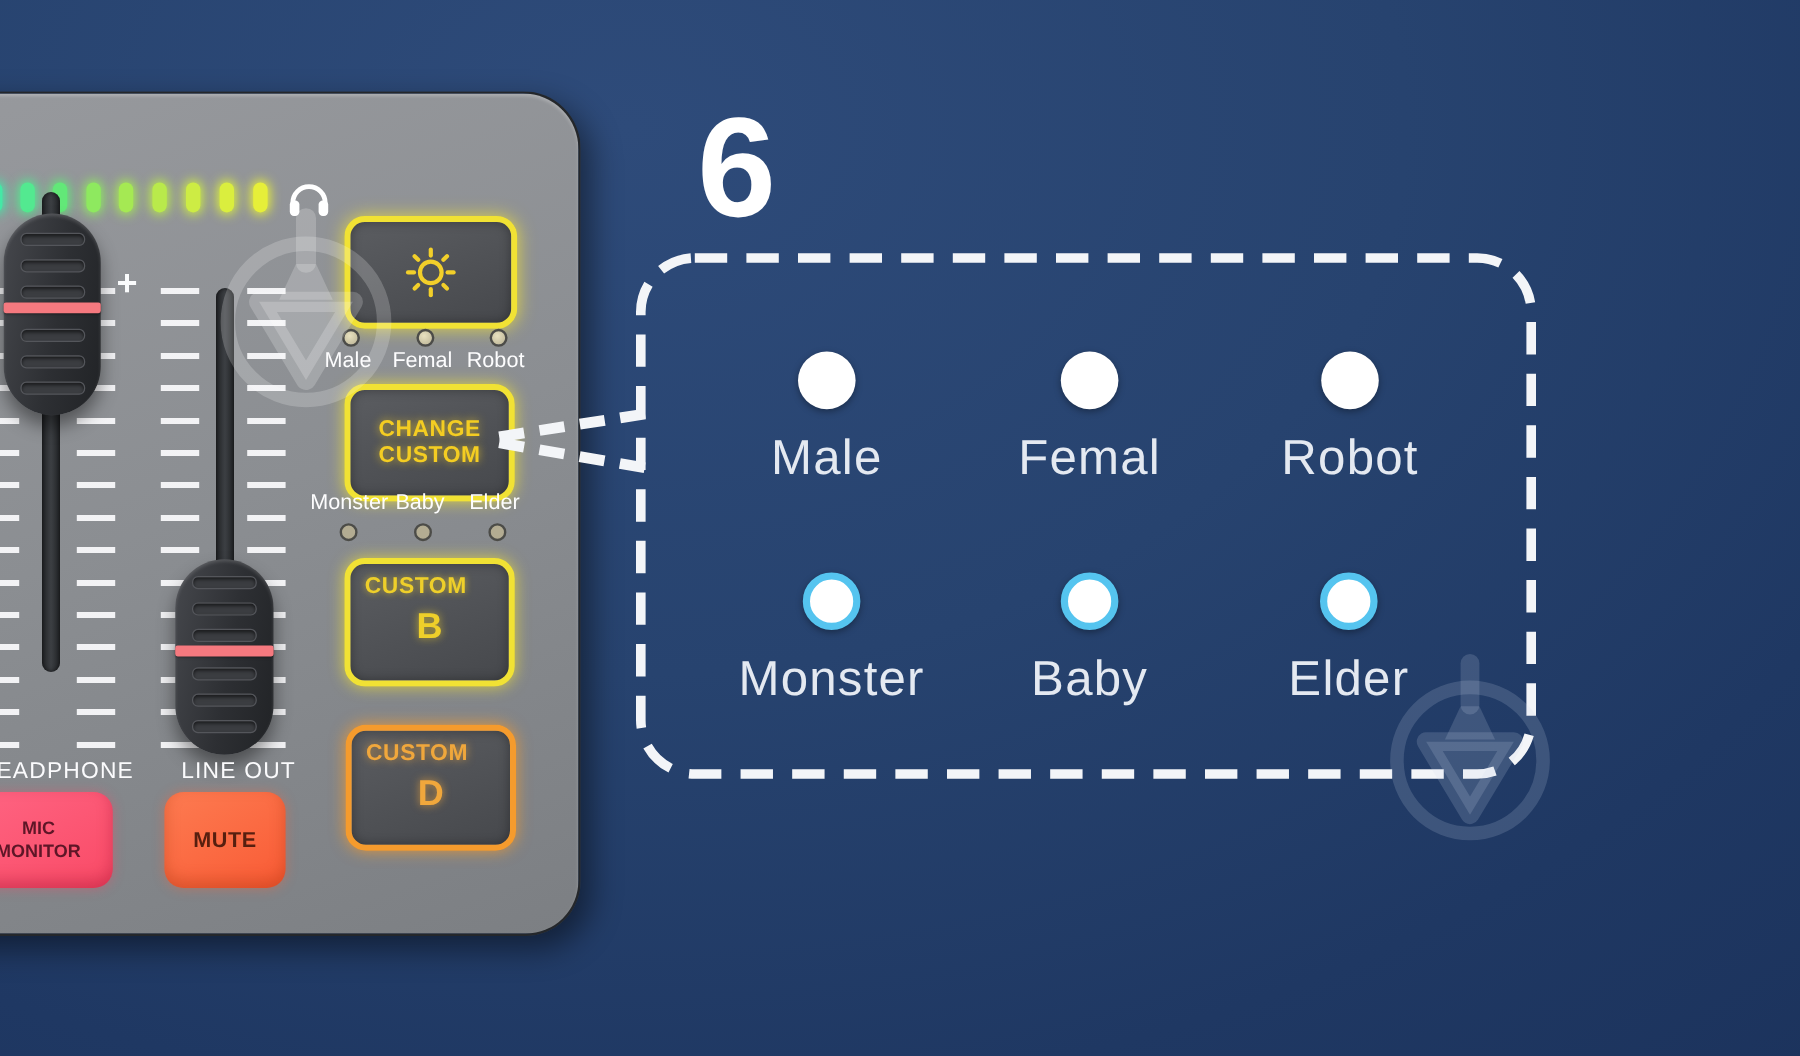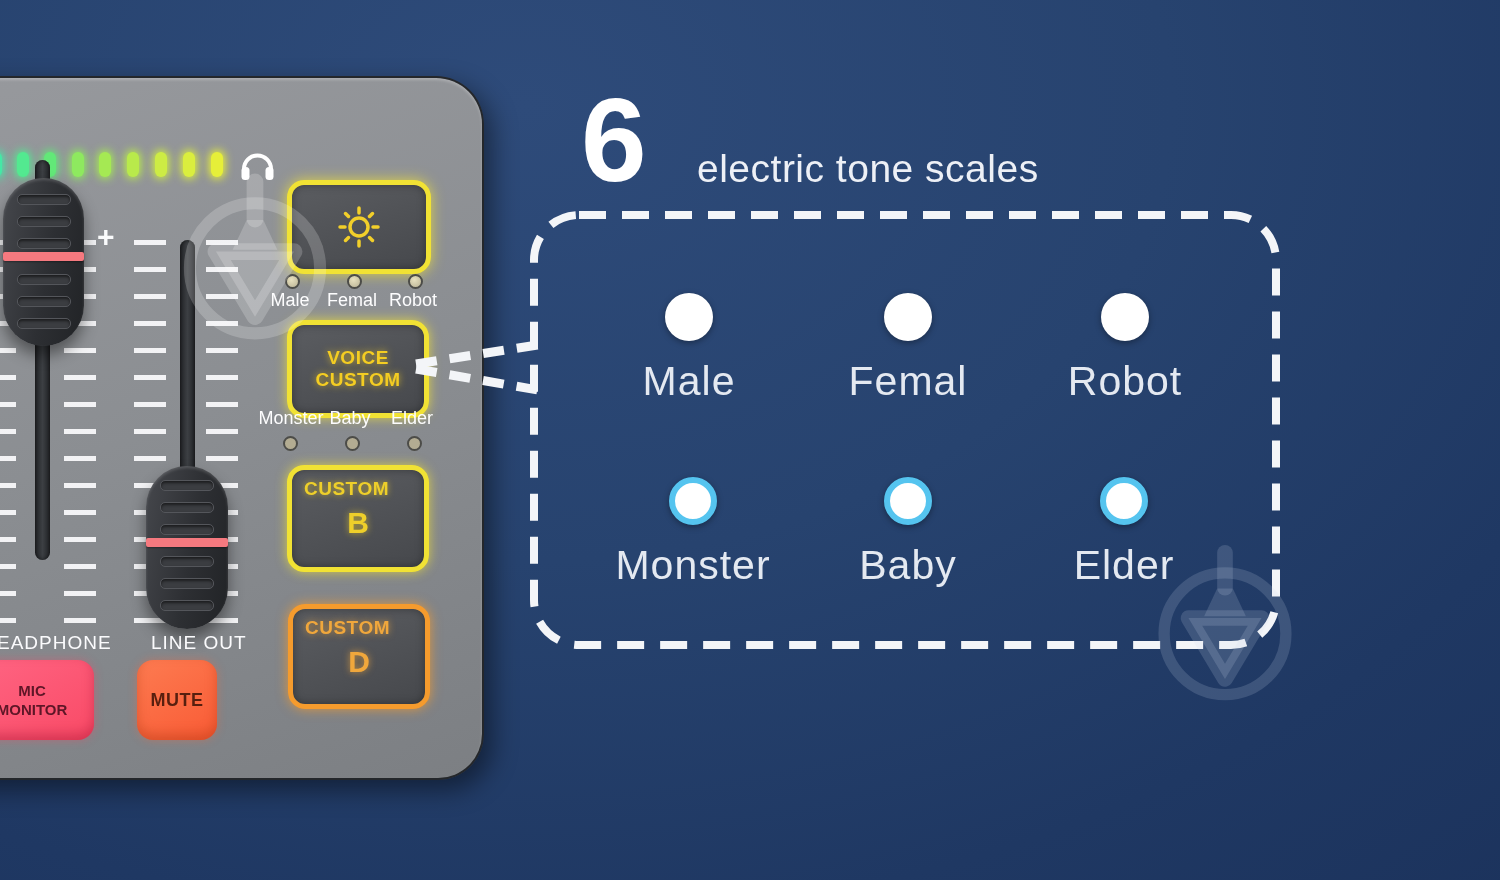--- a/index.html
+++ b/index.html
@@ -58,21 +58,21 @@
   .vdot{position:absolute;width:11px;height:11px;border-radius:50%;
     background:radial-gradient(circle at 40% 35%, #e8e1bf, #b9b294);border:2px solid #4c4c48;}
   .vdot.dim{background:#b3ac92;}
   .vlabel{position:absolute;width:96px;text-align:center;font-size:18px;color:#fdfdfe;}
   .small-label{position:absolute;font-size:19px;color:#fbfbfd;letter-spacing:1px;}
   .btn-mic{position:absolute;left:30px;top:582px;width:124px;height:80px;border-radius:16px;
     background:linear-gradient(150deg,#ff6583,#f94a66);
     box-shadow:inset 0 -6px 12px rgba(150,10,40,.35), 0 0 10px rgba(250,70,100,.4);
     display:flex;flex-direction:column;align-items:center;justify-content:center;
     color:#5e1627;font-size:15px;font-weight:bold;line-height:19px;}
-  .btn-mute{position:absolute;left:197px;top:582px;width:80px;height:80px;border-radius:16px;
+  .btn-mute{position:absolute;left:197px;top:582px;width:101px;height:80px;border-radius:16px;
     background:linear-gradient(150deg,#fd7b51,#f95b35);
     box-shadow:inset 0 -6px 12px rgba(160,45,10,.35), 0 0 10px rgba(250,100,60,.4);
     display:flex;align-items:center;justify-content:center;
     color:#571f0f;font-size:18px;font-weight:bold;letter-spacing:.5px;}
   
   .count{position:absolute;left:581px;top:84px;font-size:118px;font-weight:bold;color:#ffffff;line-height:.95;}
   .headline{position:absolute;left:697px;top:147px;font-size:39px;color:#edf0f6;letter-spacing:.5px;}
   .boxsvg{position:absolute;left:524px;top:205px;}
   .linesvg{position:absolute;left:402px;top:328px;}
   .tone{position:absolute;width:224px;display:flex;flex-direction:column;align-items:center;gap:17px;}
@@ -153,21 +153,21 @@
     </div>
 
     <div class="vdot" style="left:345px;top:196px;"></div>
     <div class="vdot" style="left:407px;top:196px;"></div>
     <div class="vdot" style="left:468px;top:196px;"></div>
     <div class="vlabel" style="left:302px;top:212px;">Male</div>
     <div class="vlabel" style="left:364px;top:212px;">Femal</div>
     <div class="vlabel" style="left:425px;top:212px;">Robot</div>
 
     <div class="glowbtn btn-cv">
-      <span>VOICE</span>
+      <span>CHANGE</span>
       <span>CUSTOM</span>
     </div>
 
     <div class="vlabel" style="left:303px;top:330px;">Monster</div>
     <div class="vlabel" style="left:362px;top:330px;">Baby</div>
     <div class="vlabel" style="left:424px;top:330px;">Elder</div>
     <div class="vdot dim" style="left:343px;top:358px;"></div>
     <div class="vdot dim" style="left:405px;top:358px;"></div>
     <div class="vdot dim" style="left:467px;top:358px;"></div>
 
@@ -195,21 +195,20 @@
       <g fill="rgba(255,255,255,0.20)" stroke="rgba(255,255,255,0.20)">
         <circle cx="100" cy="110" r="70" fill="none" stroke-width="13"></circle>
         <rect x="91" y="8" width="18" height="58" rx="9" stroke="none"></rect>
         <path d="M91 58 L109 58 L124 90 L76 90 Z" stroke="none"></path>
         <path d="M58 92 L142 92 L100 162 Z" stroke-width="18" stroke-linejoin="round"></path>
       </g>
     </svg>
   </div>
 
   <div class="count">6</div>
-  <div class="headline">electric tone scales</div>
 
   <svg class="linesvg" width="150" height="74" viewBox="0 0 150 74">
     <line x1="14" y1="36" x2="142" y2="16" stroke="#f3f5f8" stroke-width="9" stroke-dasharray="21 13"></line>
     <line x1="14" y1="41" x2="142" y2="63" stroke="#f3f5f8" stroke-width="9" stroke-dasharray="21 13"></line>
   </svg>
 
   <svg class="boxsvg" width="762" height="452" viewBox="0 0 762 452">
     <rect x="10" y="10" width="742" height="430" rx="45" fill="none" stroke="#f3f5f8" stroke-width="8" stroke-dasharray="27 16"></rect>
   </svg>
 

